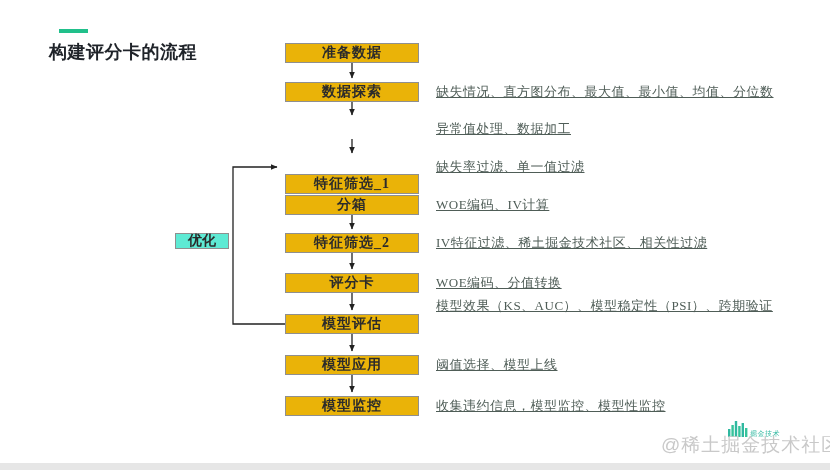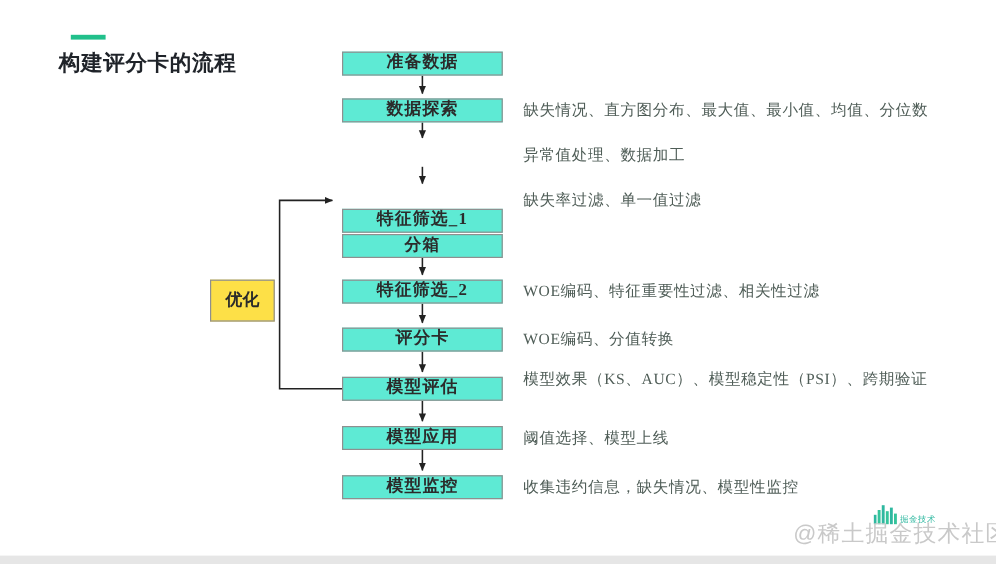--- a/index.html
+++ b/index.html
@@ -15,39 +15,40 @@
     width:29px;height:4px;background:#21c08b;
   }
   .page-title{
     position:absolute;left:45px;top:36px;margin:4px;
     font-size:18px;font-weight:bold;color:#1f2329;
     letter-spacing:0.5px;
   }
   .connectors{position:absolute;left:0;top:0;}
   .step{
     position:absolute;left:285px;width:134px;height:20px;
-    border:1.4px solid #8f8f8f;background:#5eead4;
+    border:1.4px solid #8f8f8f;background:#eab308;
     box-sizing:border-box;
     display:flex;align-items:center;justify-content:center;
   }
   .step span{
     font-family:"Liberation Serif","DejaVu Serif",serif;
     font-weight:bold;font-size:14px;color:#2b2b2b;
     letter-spacing:1px;white-space:nowrap;line-height:1;
   }
   .note{
     position:absolute;left:436px;height:20px;
     display:flex;align-items:center;
     font-family:"Liberation Serif","DejaVu Serif",serif;
     font-size:13px;color:#4f5d57;white-space:nowrap;
     letter-spacing:0.5px;
+    text-decoration:underline;
   }
   .loop-box{
-    position:absolute;left:175px;top:233px;width:54px;height:35px;
-    border:1.3px solid #8f8f8f;background:#fde047;box-sizing:border-box;
+    position:absolute;left:175px;top:233px;width:54px;height:16px;
+    border:1.3px solid #8f8f8f;background:#5eead4;box-sizing:border-box;
     display:flex;align-items:center;justify-content:center;
   }
   .loop-box span{
     font-family:"Liberation Serif","DejaVu Serif",serif;
     font-weight:bold;font-size:14px;color:#2b2b2b;line-height:1;
   }
   .watermark{position:absolute;left:655px;top:418px;width:175px;height:42px;}
   .wm-logo{position:absolute;left:73px;top:2px;display:flex;align-items:flex-end;}
   .wm-logo-text{
     font-size:7px;color:#2fb8a0;margin-left:2px;line-height:1;
@@ -111,25 +112,26 @@
   <div class="step" style="top:355px">
       <span>模型应用</span>
     </div>
   <div class="step" style="top:396px">
       <span>模型监控</span>
     </div>
 
   <div class="note" style="top:82px">缺失情况、直方图分布、最大值、最小值、均值、分位数</div>
   <div class="note" style="top:119px">异常值处理、数据加工</div>
   <div class="note" style="top:157px">缺失率过滤、单一值过滤</div>
-  <div class="note" style="top:233px">WOE编码、特征重要性过滤、相关性过滤</div>
+  <div class="note" style="top:195px">WOE编码、IV计算</div>
+  <div class="note" style="top:233px">IV特征过滤、稀土掘金技术社区、相关性过滤</div>
   <div class="note" style="top:273px">WOE编码、分值转换</div>
-  <div class="note" style="top:306px">模型效果（KS、AUC）、模型稳定性（PSI）、跨期验证</div>
+  <div class="note" style="top:296px">模型效果（KS、AUC）、模型稳定性（PSI）、跨期验证</div>
   <div class="note" style="top:355px">阈值选择、模型上线</div>
-  <div class="note" style="top:396px">收集违约信息，缺失情况、模型性监控</div>
+  <div class="note" style="top:396px">收集违约信息，模型监控、模型性监控</div>
 
   <div class="loop-box">
     <span>优化</span>
   </div>
 
   <div class="watermark">
     <div class="wm-logo">
       <svg width="20" height="17" viewBox="0 0 20 17" aria-hidden="true">
         <rect x="0" y="9" width="2.4" height="8" fill="#2fb8a0"></rect>
         <rect x="3.4" y="5" width="2.4" height="12" fill="#35c49b"></rect>

